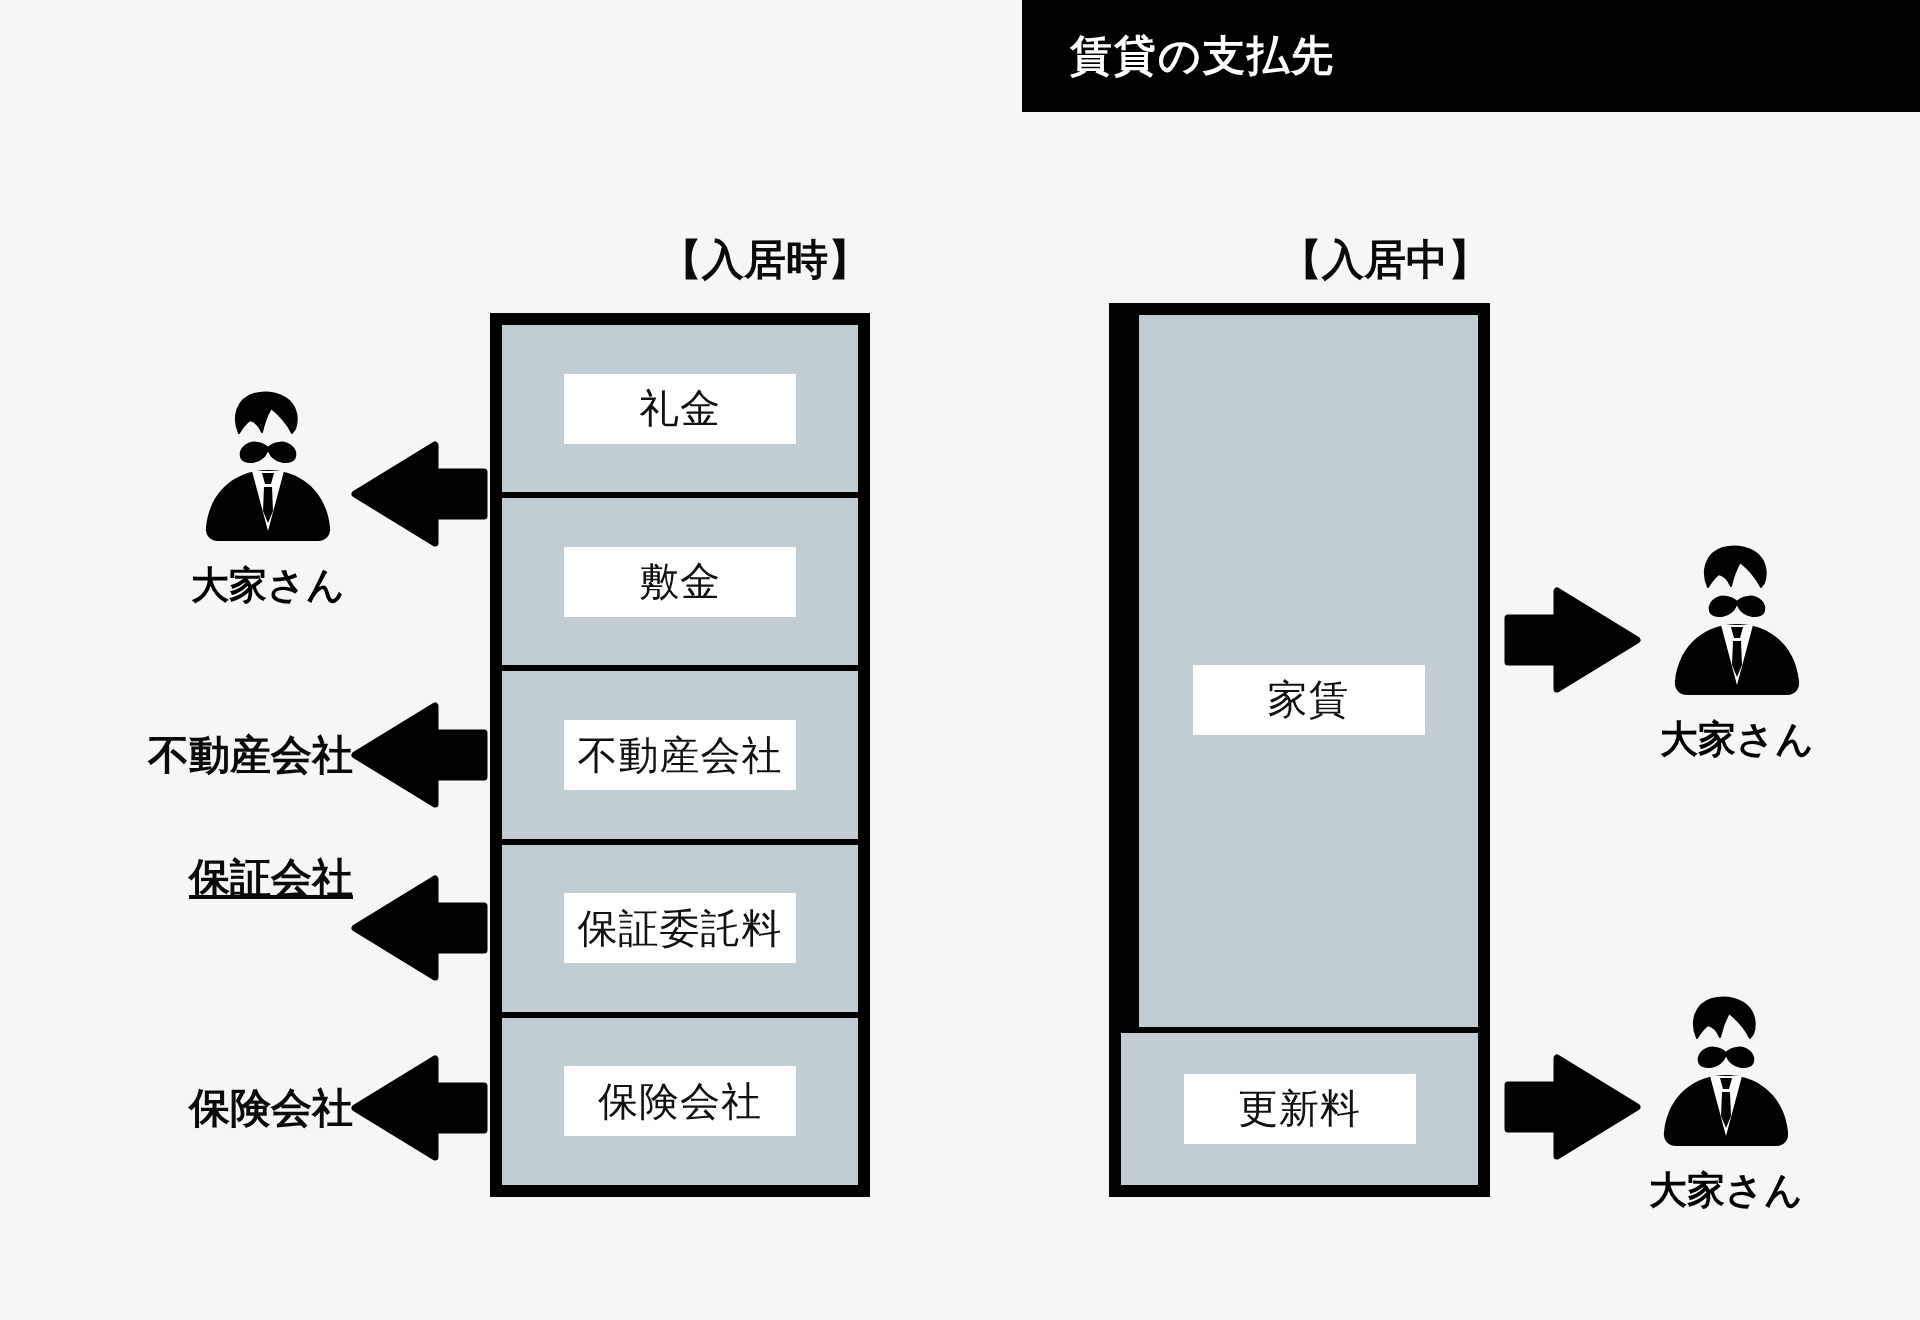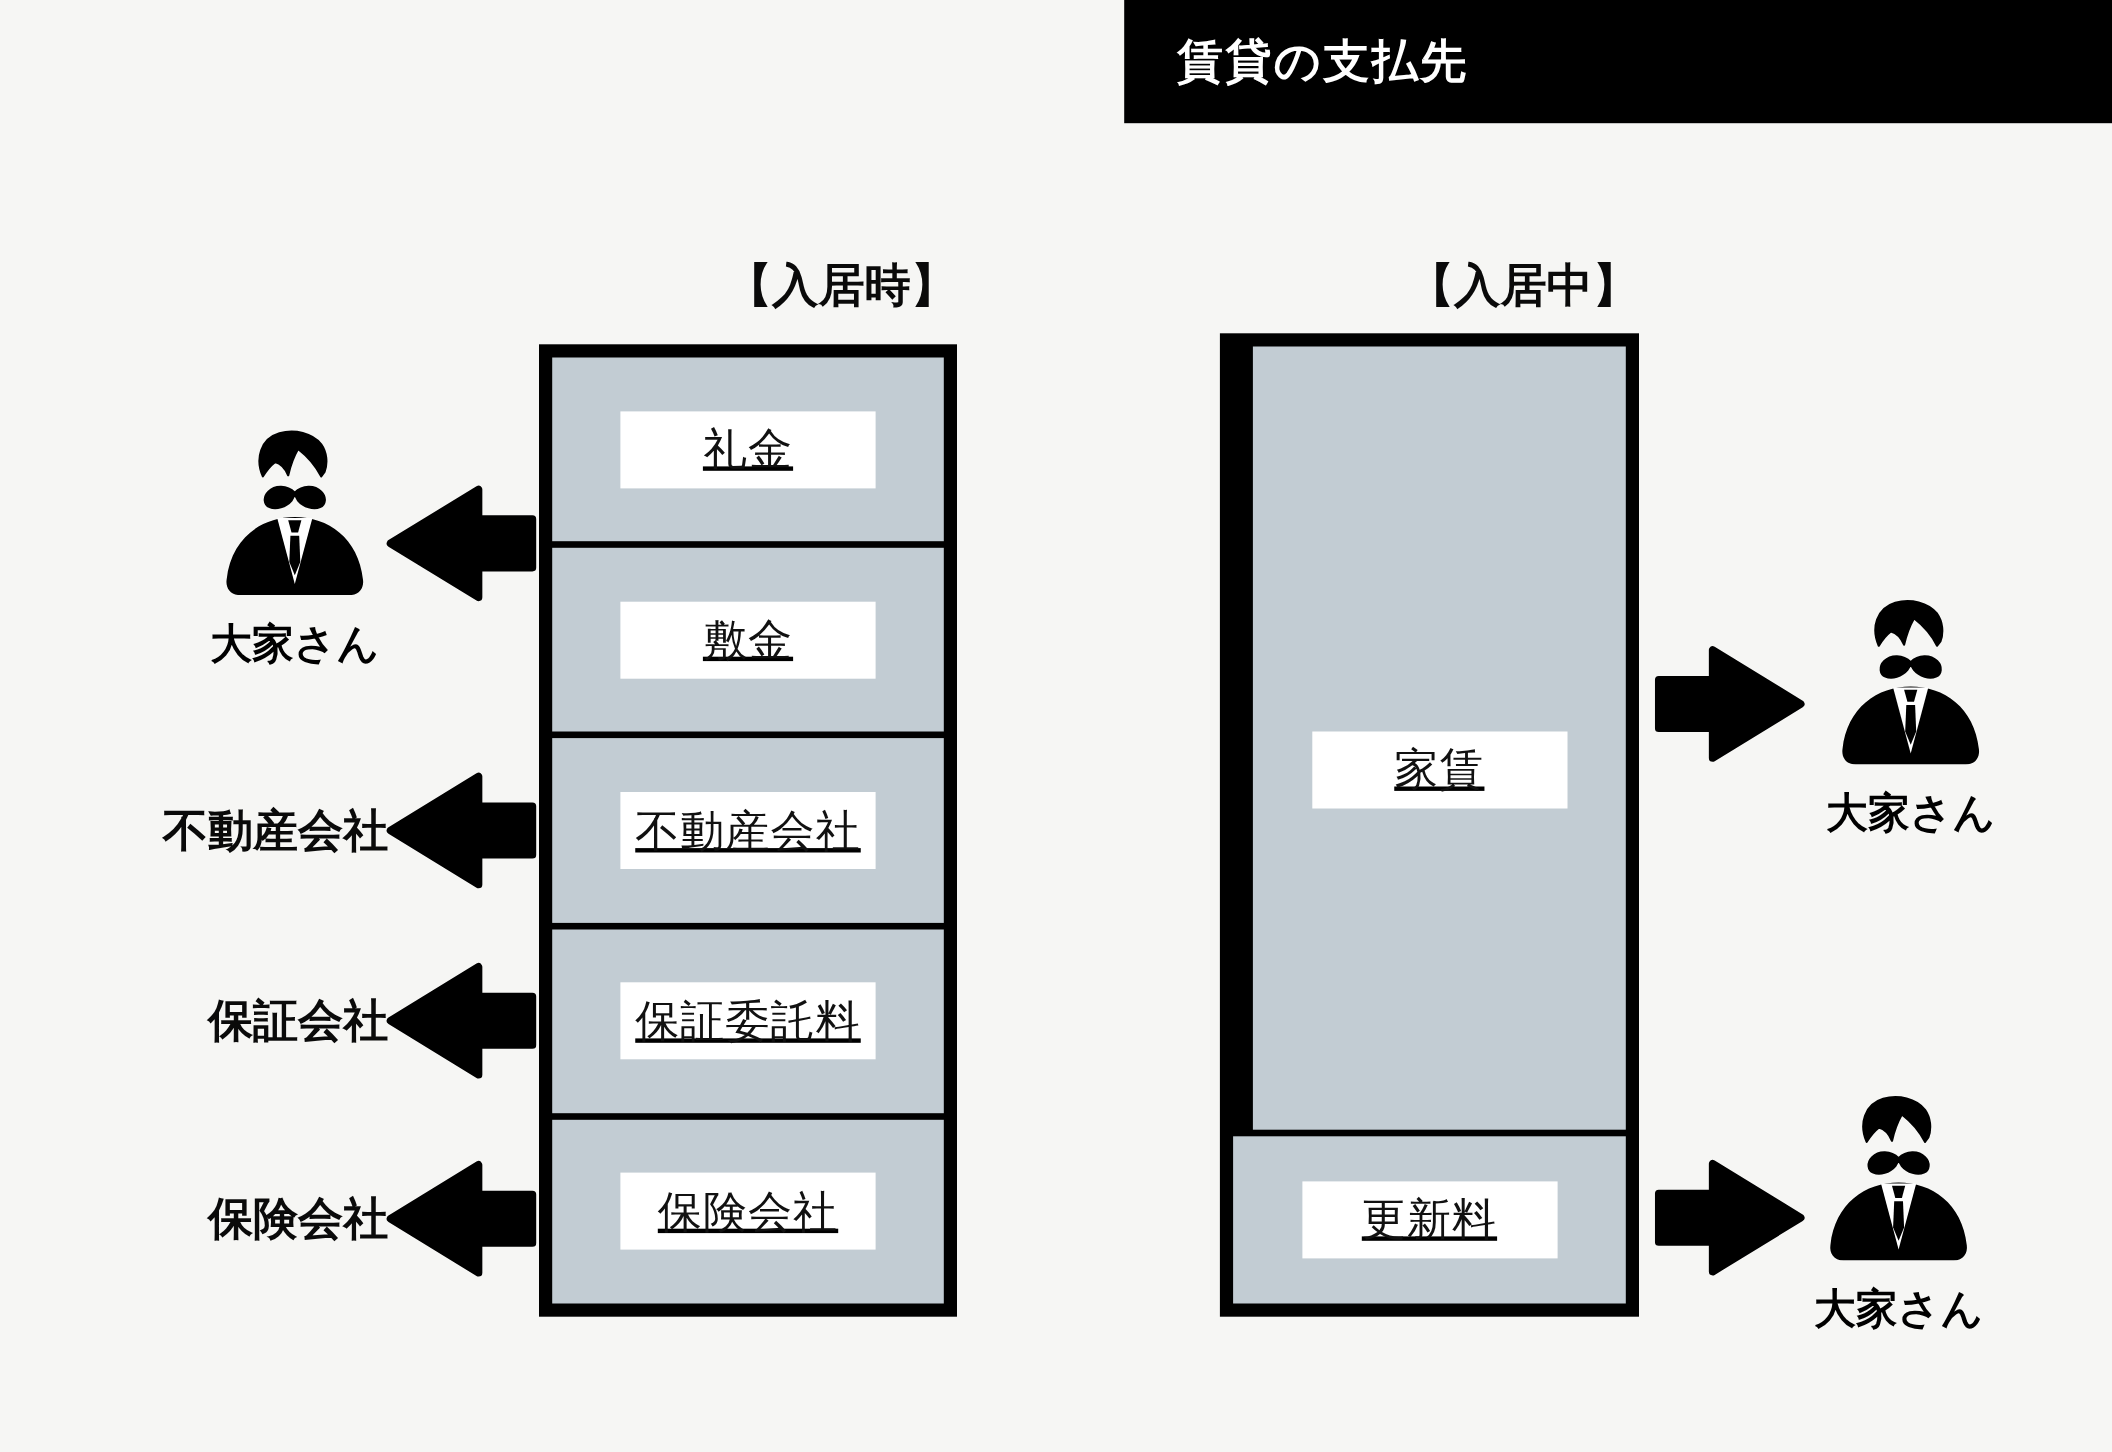--- a/index.html
+++ b/index.html
@@ -22,21 +22,21 @@
   .col-title {
     position:absolute; top:234px; font-size:42px; font-weight:700;
     text-align:right; line-height:52px; color:#0a0a0a;
   }
   #t-left  { left:490px;  width:380px; }
   #t-right { left:1109px; width:381px; }
   
   .box {
     position:absolute; background:#000;
     display:flex; flex-direction:column;
-    padding:12px; gap:6px; box-sizing:border-box;text-decoration:underline;
+    padding:12px; gap:6px; box-sizing:border-box;
   }
   .box-left  { left:490px;  top:313px; width:380px; height:884px; }
   .box-right { left:1109px; top:303px; width:381px; height:894px; }
   .section {
     background:#c2ccd3; flex:1 1 0;
     display:flex; align-items:center; justify-content:center;
   }
   .box-right .sec-rent    { flex-grow:707;margin-left:18px; }
   .box-right .sec-renewal { flex-grow:151; }
   .sec-rent .chip { transform:translateY(29px); }
@@ -46,21 +46,21 @@
     font-size:40px; font-weight:500; color:#111; letter-spacing:1px;
   }
   
   .arrow { position:absolute; }
   
   .company {
     position:absolute; right:1583px; white-space:nowrap;
     font-size:41px; font-weight:600; line-height:52px; color:#0a0a0a;
   }
   #c-realestate { top:729px; }
-  #c-guarantee  { top:902px; }
+  #c-guarantee  { top:852px;text-decoration:underline; }
   #c-insurance  { top:1082px; }
   
   .entity {
     position:absolute; width:200px;
     display:flex; flex-direction:column; align-items:center;
   }
   #e-left   { left:168px;  top:391px; }
   #e-right1 { left:1637px; top:545px; }
   #e-right2 { left:1626px; top:996px; }
   .entity .name { font-size:38px; font-weight:700; margin-top:19px; color:#000; white-space:nowrap; }

